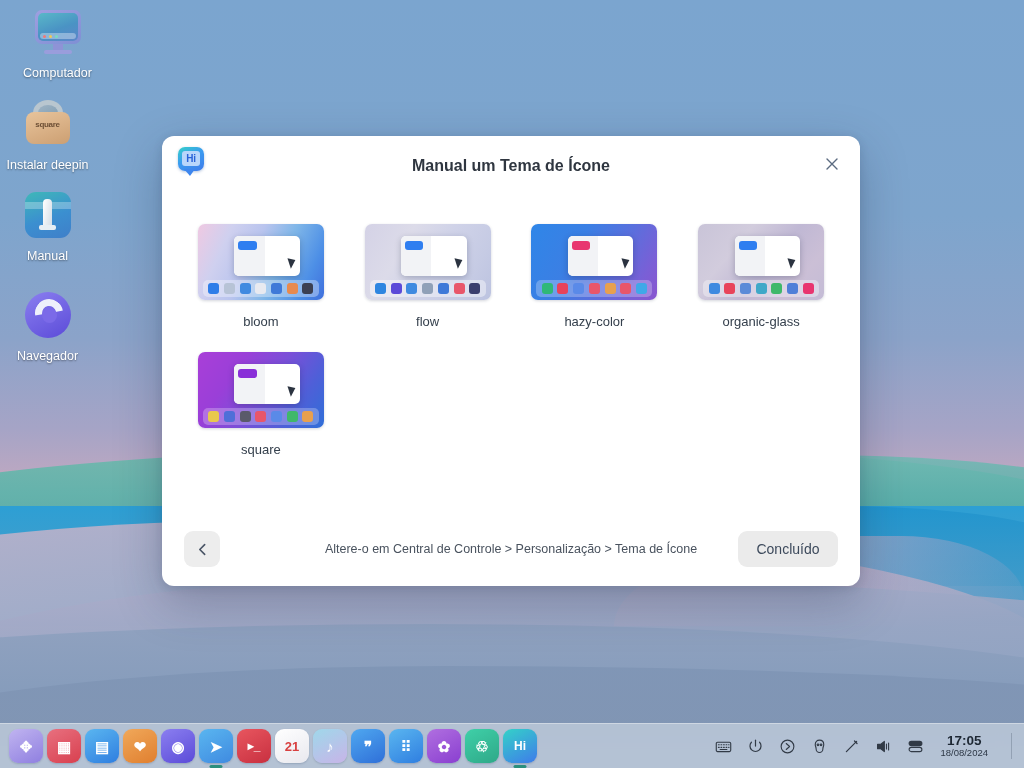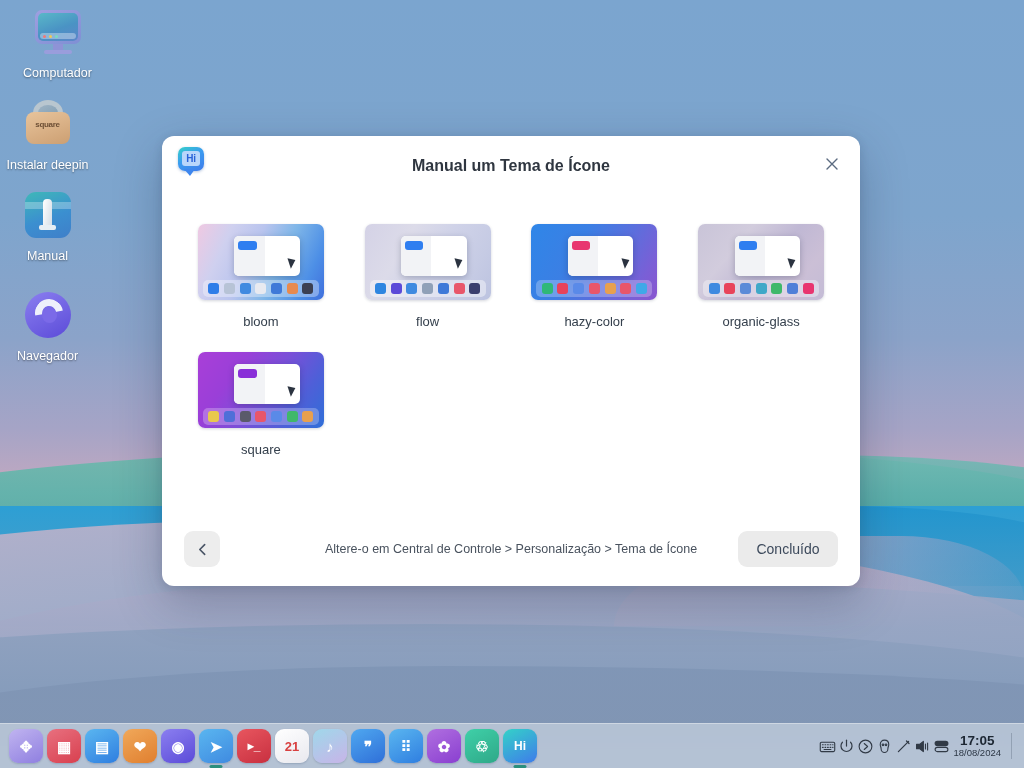--- a/index.html
+++ b/index.html
@@ -335,21 +335,21 @@
     font-size:15px; color:#fff; font-weight:bold;
     box-shadow:0 1px 2px rgba(40,60,90,.22);
   }
   .tb-app .glyph { font-size:15px; line-height:1; }
   .tb-app.running:after {
     content:""; position:absolute; left:50%; transform:translateX(-50%);
     bottom:-5px; width:13px; height:3px; border-radius:2px; background:#2b8f7e;
   }
   #tb-tray {
     margin-left:auto; display:flex; align-items:center;
-    padding-right:12px;justify-content:flex-end;
+    gap:13px; padding-right:12px;justify-content:flex-end;
   }
   .tray-ico {
     width:19px; height:19px; cursor:pointer;
     display:flex; align-items:center; justify-content:center;
     color:#313a46;
   }
   .tray-ico svg { width:17px; height:17px; }
   #tb-clock {
     text-align:center; cursor:pointer; padding-left:4px; margin-left:-2px;
     line-height:1.15;

